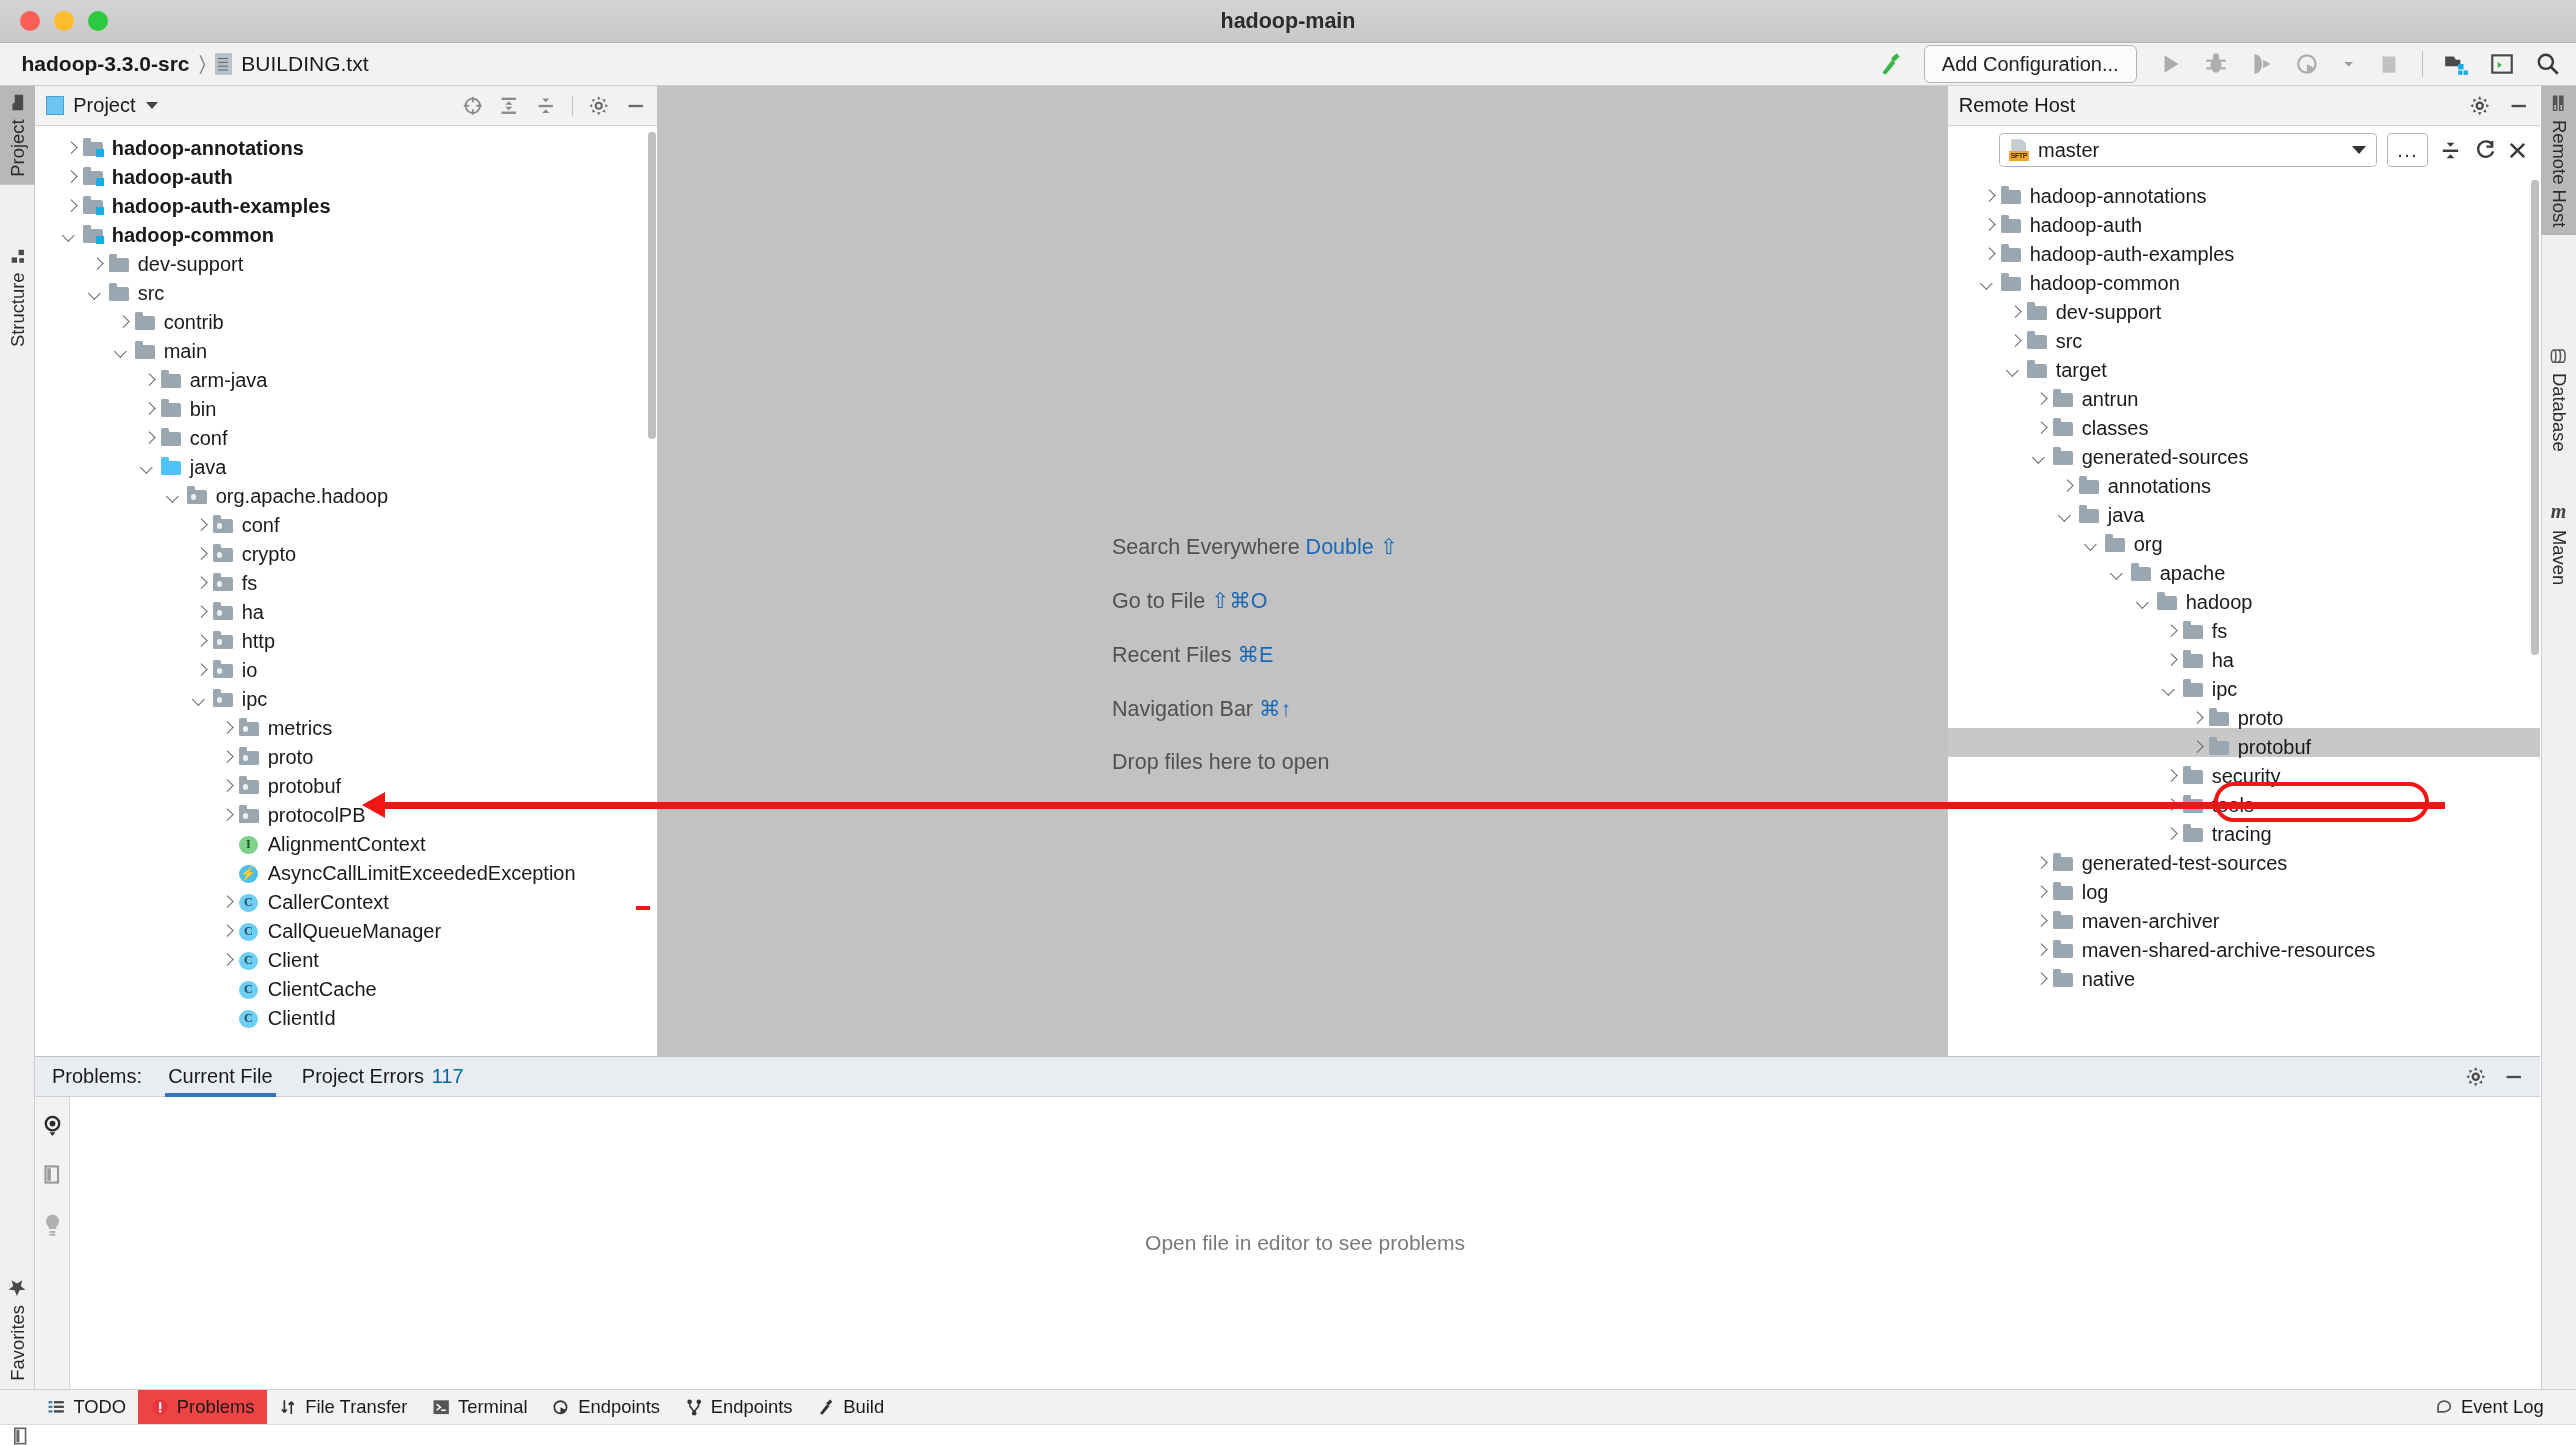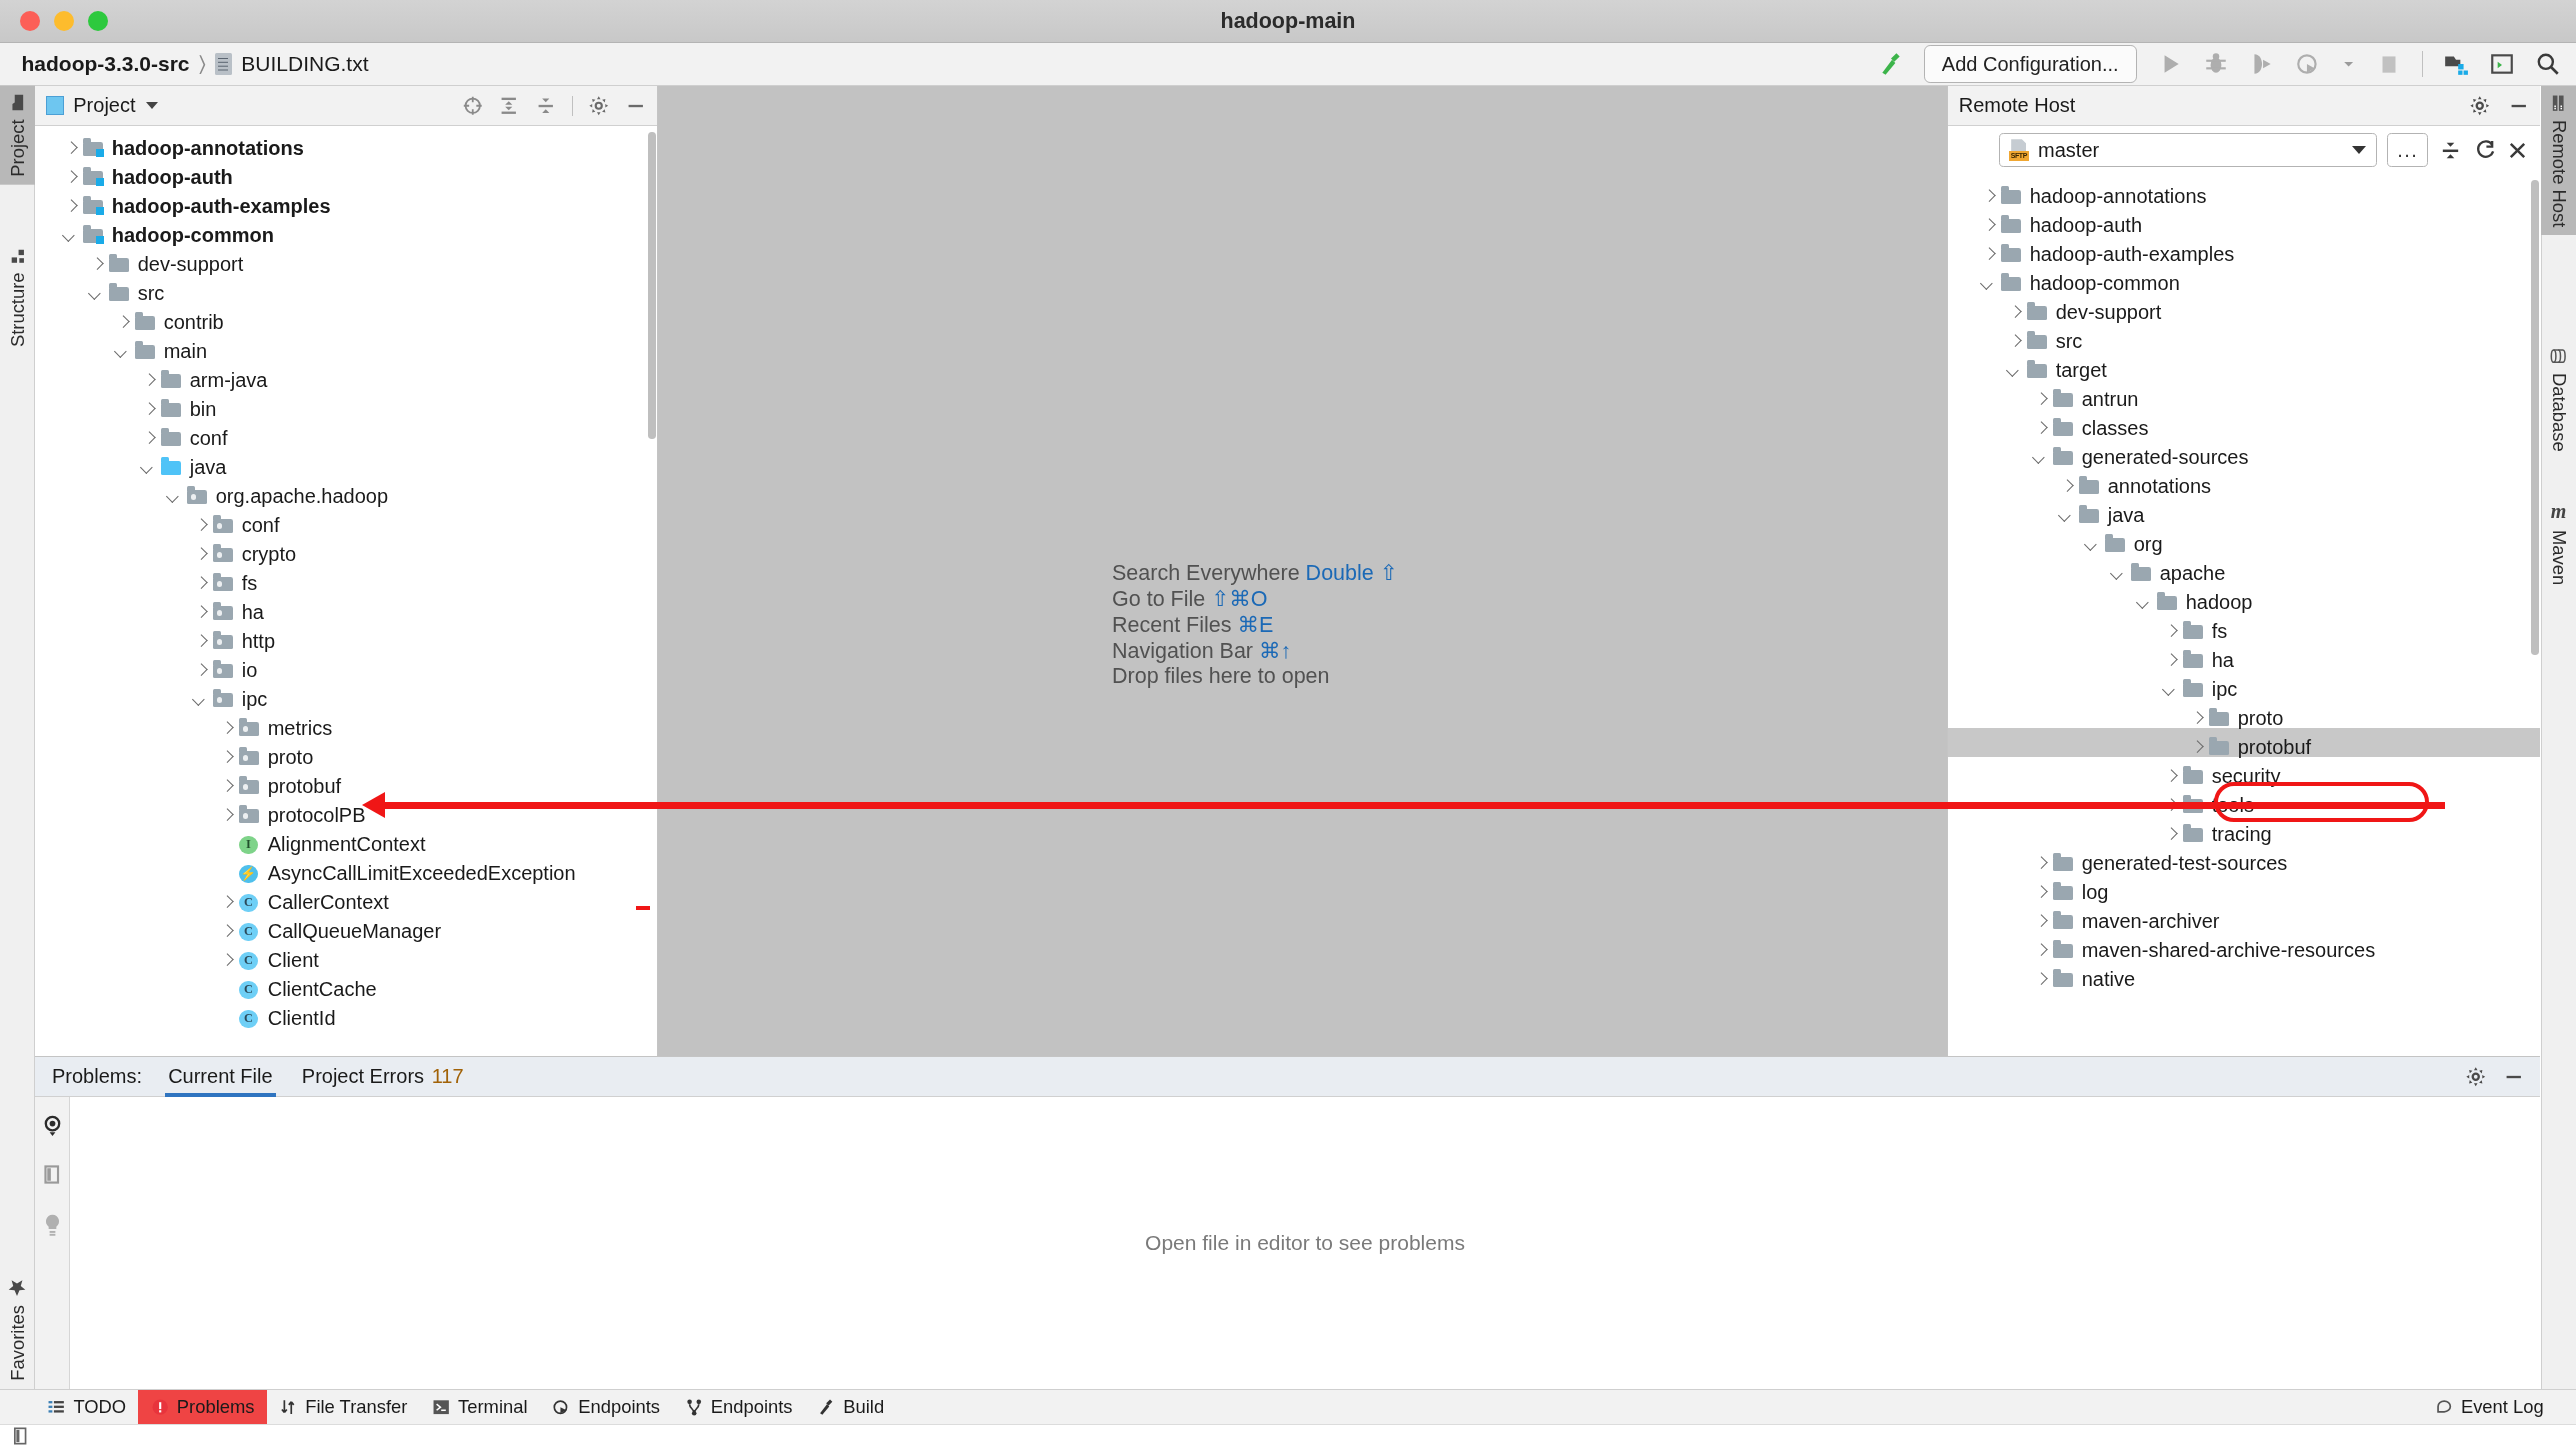--- a/index.html
+++ b/index.html
@@ -165,22 +165,22 @@
   .sym.exc::after {
     content: "\26A1"; font-size: 13px; color: #123d52;
   }
 
   
   #editor {
     position: absolute; left: 658px; top: 86px;
     width: 1290px; height: 971px; background: #c2c2c2;
   }
   #shortcuts {
-    position: absolute; left: 454px; top: 474px;
-    display: flex; flex-direction: column; 
+    position: absolute; left: 454px; top: 448px;
+    display: flex; flex-direction: column; gap: 28px;
   }
   .sc { font-size: 21.5px; color: #515151; white-space: nowrap; }
   .sc .key { color: #1b69b6; }
 
   
   #remote-panel {
     position: absolute; left: 1947px; top: 86px;
     width: 593px; height: 971px; background: #ffffff;
     border-left: 0.8px solid #c4c4c4;
   }
@@ -234,21 +234,21 @@
   }
   .ph-label { font-size: 20px; color: #1a1a1a; }
   .ph-tab {
     font-size: 20px; color: #1a1a1a; height: 40px;
     display: flex; align-items: center; position: relative; padding: 0 3.1px;
   }
   .ph-tab.active::after {
     content: ""; position: absolute; left: 0; right: 0; bottom: 0;
     height: 3.1px; background: #2f74c0;
   }
-  .ph-count { color: #a16207; margin-left: 7.7px; }
+  .ph-count { color: #0369a1; margin-left: 7.7px; }
   #problems-head-icons { margin-left: auto; display: flex; align-items: center; gap: 17px; padding-right: 15.3px; }
   #problems-side {
     position: absolute; left: 0; top: 40px; width: 35px; height: 293px;
     background: #f2f2f2; border-right: 0.8px solid #d6d6d6;
     display: flex; flex-direction: column; align-items: center;
     padding-top: 17px; gap: 26px;
   }
   #problems-body {
     position: absolute; left: 35px; top: 40px; right: 0; bottom: 0;
     display: flex; align-items: center; justify-content: center;

